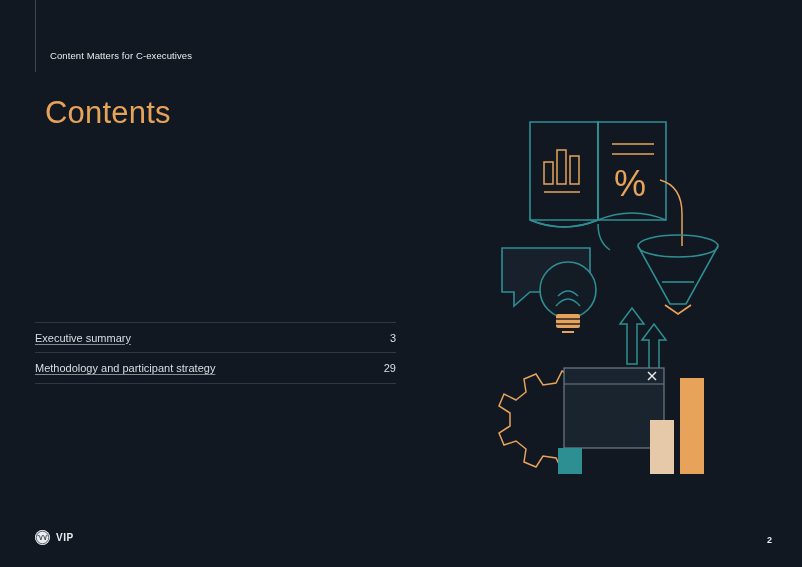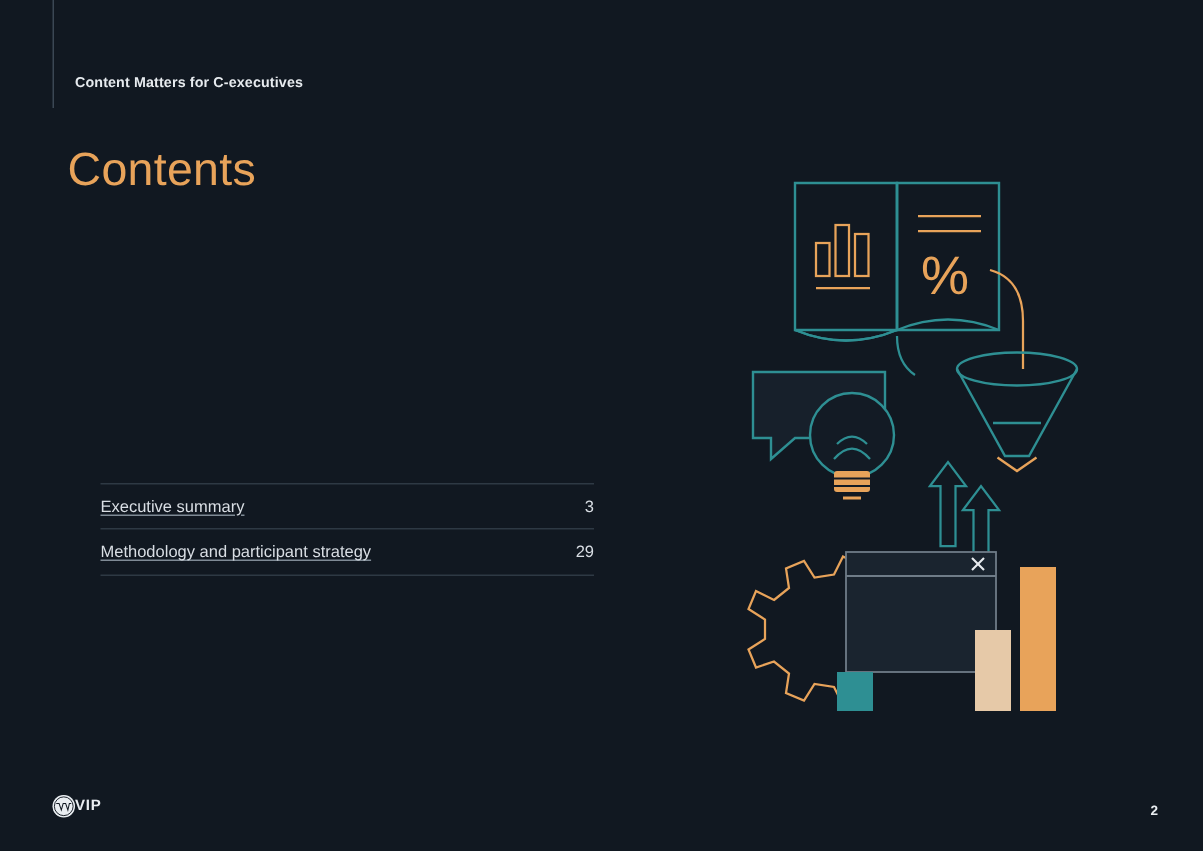--- a/index.html
+++ b/index.html
@@ -23,21 +23,21 @@
     top: 0;
     width: 1px;
     height: 72px;
     background: #3b4754;
   }
   .running-head {
     position: absolute;
     left: 50px;
     top: 50px;
     font-size: 9.5px;
-    font-weight: bold;
+    font-weight: normal;
     color: #e7ebef;
     letter-spacing: 0.1px;
   }
   .title {
     position: absolute;
     left: 45px;
     top: 95px;
     font-size: 31px;
     color: #e8a35a;
     font-weight: normal;
@@ -49,41 +49,41 @@
     left: 35px;
     top: 322px;
     width: 361px;
   }
   .toc-row {
     height: 31px;
     border-bottom: 1px solid #2e3944;
     display: flex;
     align-items: center;
     justify-content: space-between;
-    margin-left: 32px;
   }
   .toc-row:first-child { border-top: 1px solid #2e3944; }
   .toc-label {
     font-size: 11px;
     color: #d9dee4;
     text-decoration: underline;
     text-underline-offset: 2px;
     text-decoration-color: #7f8a95;
   }
   .toc-page {
     font-size: 11px;
     color: #d9dee4;
   }
   
   .footer-logo {
     position: absolute;
     left: 35px;
     bottom: 22px;
     display: flex;
     align-items: center;
+    gap: 6px;
   }
   .wp-mark {
     width: 15px;
     height: 15px;
     border-radius: 50%;
     background: #e9edf1;
     position: relative;
   }
   .wp-mark svg { display: block; }
   .vip-text {

